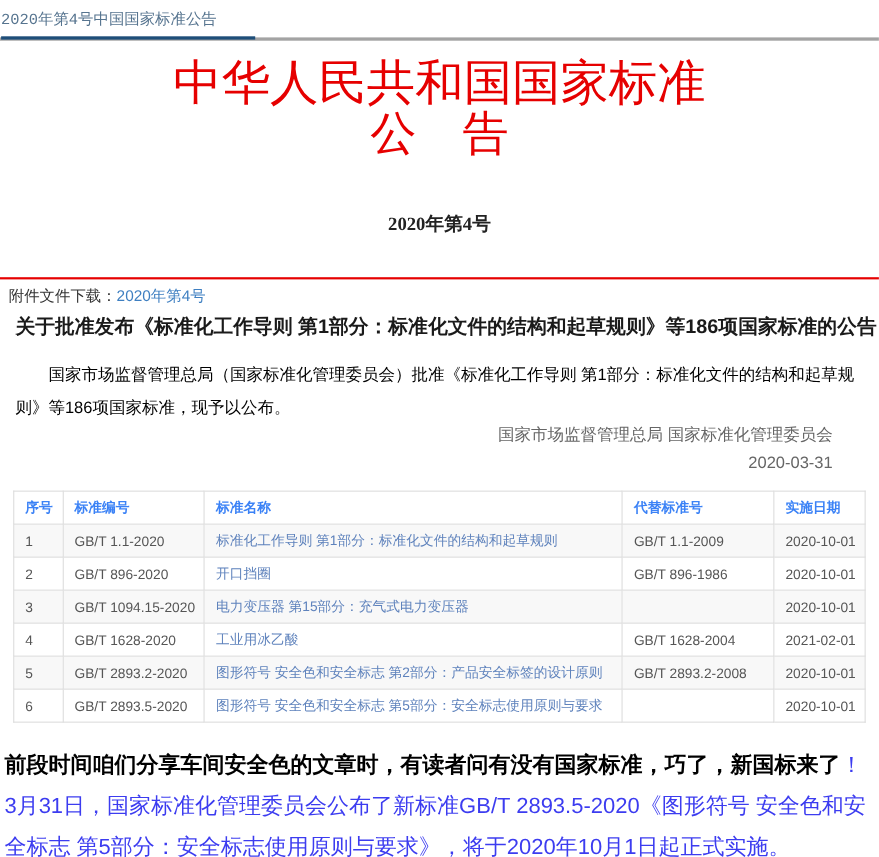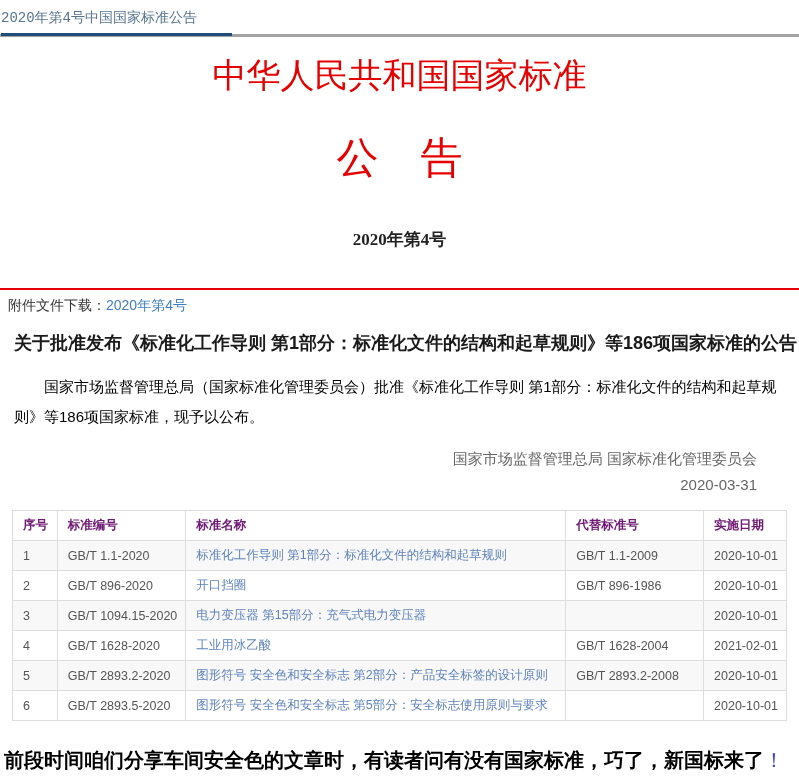--- a/index.html
+++ b/index.html
@@ -27,26 +27,25 @@
     border-bottom: 3px solid #1e4e79;
     margin-bottom: -2px;
     cursor: pointer;
   }
   
   .masthead { text-align: center; }
   .doc-title {
     margin-top: 16px;
     font-family: "Liberation Serif", serif;
     font-weight: 400;
-    font-size: 34px;
+    font-size: 44px;
     line-height: 46px;
     color: #e60000;
   }
   .doc-title2 {
-    margin-top: 36px;
     font-family: "Liberation Serif", serif;
     font-weight: 400;
     font-size: 42px;
     line-height: 46px;
     color: #e60000;
   }
   .issue-no {
     margin-top: 47px;
     font-family: "Liberation Serif", serif;
     font-size: 17px;
@@ -62,37 +61,35 @@
     color: #333;
   }
   .attachment a {
     color: #3e7fc1;
     text-decoration: none;
     cursor: pointer;
   }
   
   .notice { padding: 0 14px; }
   .notice-heading {
-    margin-top: 10px;
     font-size: 18px;
     line-height: 24px;
     font-weight: 700;
     color: #1a1a1a;
     text-align: center;
     white-space: nowrap;
   }
   .notice-body {
     margin-top: 17px;
     font-size: 15px;
     line-height: 30px;
     color: #000000;
     text-indent: 2em;
   }
   .notice-issuer {
-    margin-top: 18px;
     font-size: 15px;
     color: #666;
     text-align: right;
     padding-right: 28px;
   }
   .notice-date {
     margin-top: 7px;
     font-size: 15px;
     color: #666;
     text-align: right;
@@ -108,21 +105,21 @@
   table.standards th, table.standards td {
     border: 1px solid #ddd;
     padding: 6px 8px 6px 10px;
     text-align: left;
     height: 27px;
     vertical-align: middle;
     white-space: nowrap;
     overflow: hidden;
   }
   table.standards th {
-    color: #701a75;
+    color: #3b82f6;
     font-weight: 700;
     background: #ffffff;
     margin-top: 13px;
   }
   table.standards td { color: #555; }
   table.standards tbody tr:nth-child(odd) td { background: #f8f8f8; }
   .c-no   { width: 46px;  }
   .c-code { width: 104px; }
   .c-name { width: 396px; }
   .c-rep  { width: 165px; }

